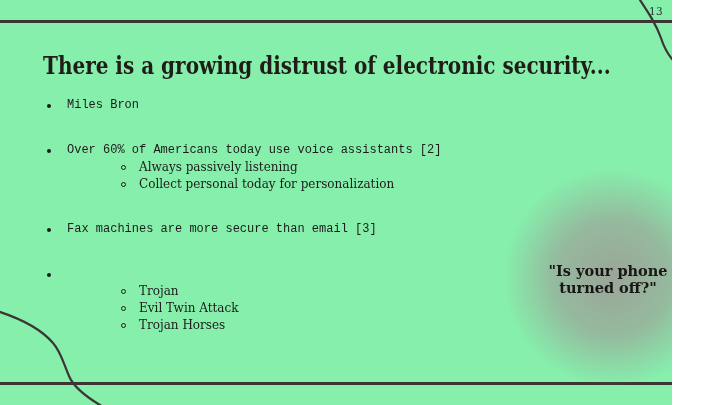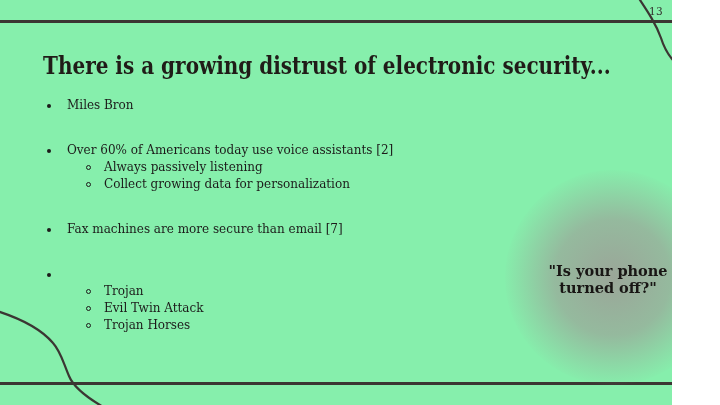--- a/index.html
+++ b/index.html
@@ -27,27 +27,27 @@
     font-size:25px;font-weight:bold;color:#201c18;
     white-space:nowrap;line-height:30px;
     transform:scaleX(0.8);transform-origin:left top;
   }
   .bullets{
     position:absolute;left:0;top:97px;width:560px;
     font-size:12px;line-height:17px;color:#1c1b1a;
   }
   .b-row{display:flex;align-items:flex-start;}
   .b-row.gap-above{margin-top:28px;}
-  .b-row.lvl1{padding-left:46px;}
+  .b-row.lvl1{padding-left:46px;font-family:Liberation Mono, monospace;}
   .b-row.lvl1 .marker{width:21px;flex:0 0 21px;position:relative;height:17px;}
   .b-row.lvl1 .marker::before{
     content:"";position:absolute;left:1px;top:7px;
     width:4px;height:4px;border-radius:50%;background:#1c1b1a;
   }
-  .b-row.lvl2{padding-left:85px;}
+  .b-row.lvl2{padding-left:120px;}
   .b-row.lvl2 .marker{width:19px;flex:0 0 19px;position:relative;height:17px;}
   .b-row.lvl2 .marker::before{
     content:"";position:absolute;left:1px;top:6px;
     width:5px;height:5px;border-radius:50%;
     border:1.1px solid #1c1b1a;background:transparent;box-sizing:border-box;
   }
   .blob{
     position:absolute;left:505px;top:170px;width:215px;height:215px;
     border-radius:50%;
     background:radial-gradient(circle,
@@ -87,25 +87,25 @@
     <div class="b-row lvl1 gap-above">
       <span class="marker"></span>
       <span>Over 60% of Americans today use voice assistants [2]</span>
     </div>
     <div class="b-row lvl2">
       <span class="marker"></span>
       <span>Always passively listening</span>
     </div>
     <div class="b-row lvl2">
       <span class="marker"></span>
-      <span>Collect growing data for personalization</span>
+      <span>Collect personal today for personalization</span>
     </div>
     <div class="b-row lvl1 gap-above">
       <span class="marker"></span>
-      <span>Fax machines are more secure than email [7]</span>
+      <span>Fax machines are more secure than email [3]</span>
     </div>
     <div class="b-row lvl1 gap-above">
       <span class="marker"></span>
     </div>
     <div class="b-row lvl2">
       <span class="marker"></span>
       <span>Trojan</span>
     </div>
     <div class="b-row lvl2">
       <span class="marker"></span>

